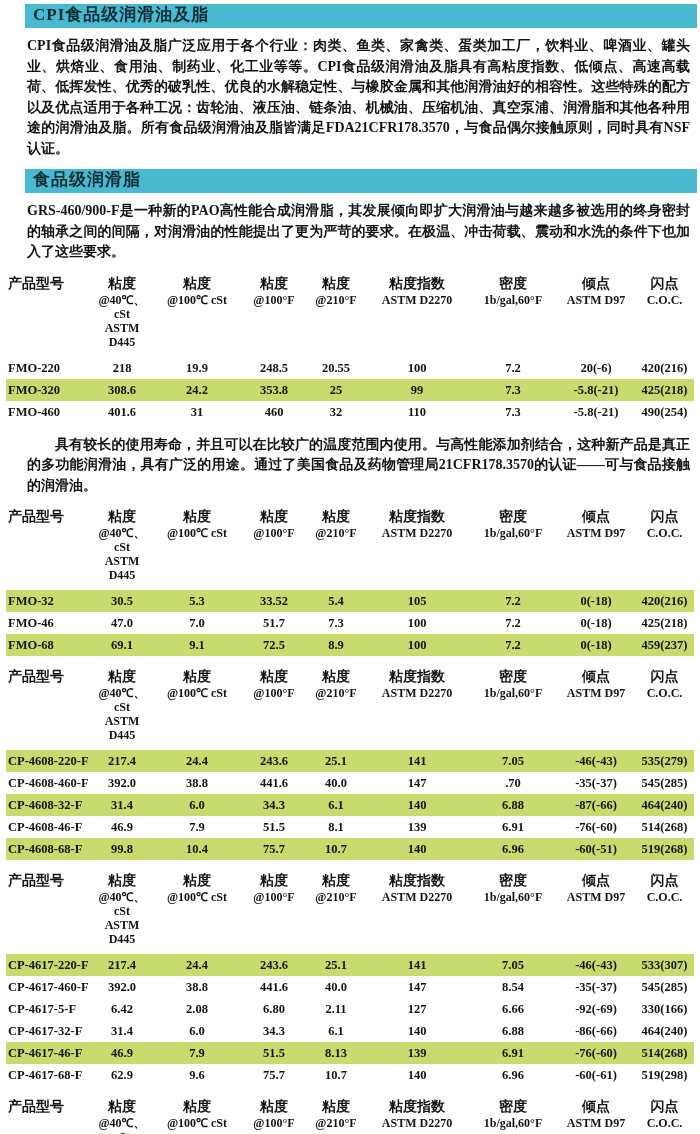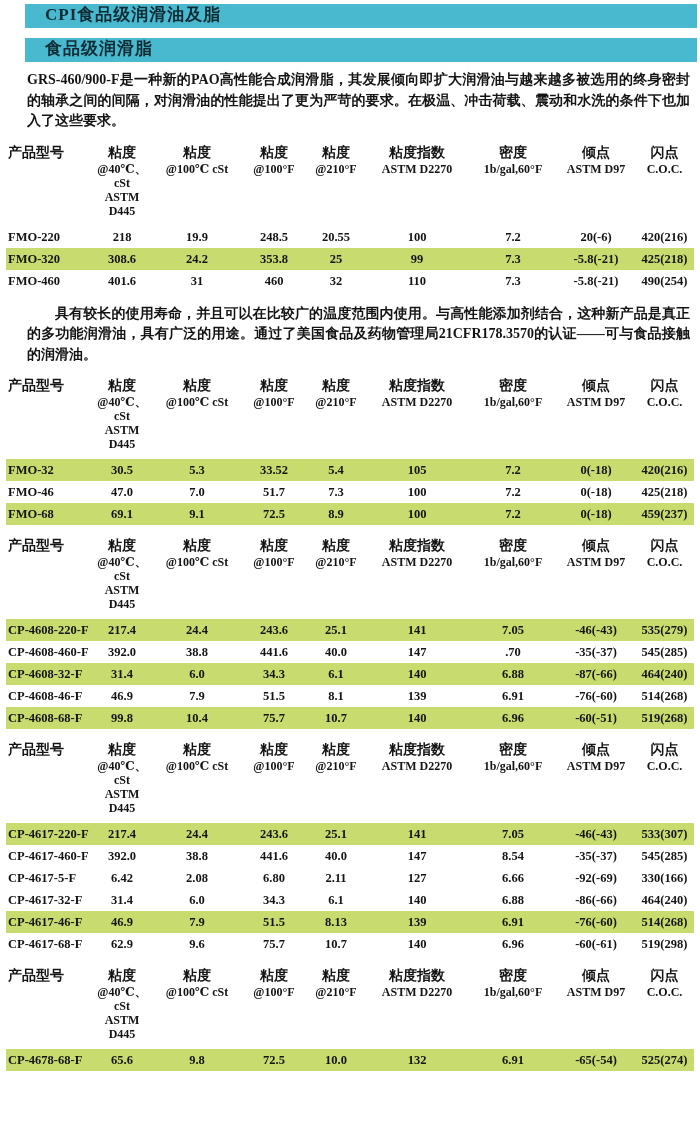--- a/index.html
+++ b/index.html
@@ -9,55 +9,56 @@
     --text:#141414;
   }
   html,body{margin:0;padding:0;}
   body{
     width:700px;height:1134px;overflow:hidden;background:#ffffff;
     font-family:"Liberation Serif","DejaVu Serif",serif;
     font-weight:bold;color:var(--text);
   }
   .section-bar{
     background:var(--bar);color:var(--barText);
-    margin:0 3px 0 25px;padding:1px 20px 3px;
+    margin:0 3px 0 25px;padding:1px 8px 3px;
     font-size:17px;letter-spacing:1px;line-height:20px;
   }
   .section-bar.first{margin-top:4px;}
   .section-bar.second{margin-top:10px;}
   .para{
     margin:8px 10px 6px 27px;
     font-size:14px;line-height:20.5px;text-align:justify;
   }
   .para.indent{text-indent:2em;margin-top:12px;}
   .table-block{margin:12px 6px 0 6px;}
   .thead,.trow{
     display:grid;
     grid-template-columns:85px 62px 88px 66px 58px 104px 88px 78px 59px;
     align-items:start;
   }
-  .th{text-align:center;}
+  .th{text-align:center;font-family:Liberation Serif, serif;}
   .th.col0{text-align:left;padding-left:2px;}
   .th-main{font-size:14px;line-height:18px;}
   .th-sub{font-size:12px;line-height:14px;}
   .thead{margin-bottom:8px;}
   .trow{align-items:center;min-height:20px;padding:1px 0;}
   .trow.hl{background:var(--hl);}
   .td{font-size:12.5px;line-height:18px;text-align:center;}
   .td.model{text-align:left;padding-left:2px;}
 </style>
 </head>
 <body>
 
 <div>
 
   <div class="section-bar first">
     <span>CPI食品级润滑油及脂</span>
   </div>
 
+  <p class="para">CPI食品级润滑油及脂广泛应用于各个行业：肉类、鱼类、家禽类、蛋类加工厂，饮料业、啤酒业、罐头业、烘焙业、食用油、制药业、化工业等等。CPI食品级润滑油及脂具有高粘度指数、低倾点、高速高载荷、低挥发性、优秀的破乳性、优良的水解稳定性、与橡胶金属和其他润滑油好的相容性。这些特殊的配方以及优点适用于各种工况：齿轮油、液压油、链条油、机械油、压缩机油、真空泵浦、润滑脂和其他各种用途的润滑油及脂。所有食品级润滑油及脂皆满足FDA21CFR178.3570，与食品偶尔接触原则，同时具有NSF认证。</p>
 
   <div class="section-bar second">
     <span>食品级润滑脂</span>
   </div>
 
   <p class="para">GRS-460/900-F是一种新的PAO高性能合成润滑脂，其发展倾向即扩大润滑油与越来越多被选用的终身密封的轴承之间的间隔，对润滑油的性能提出了更为严苛的要求。在极温、冲击荷载、震动和水洗的条件下也加入了这些要求。</p>
 
   <div class="table-block">
       <div class="thead">
         <div class="th col0">

